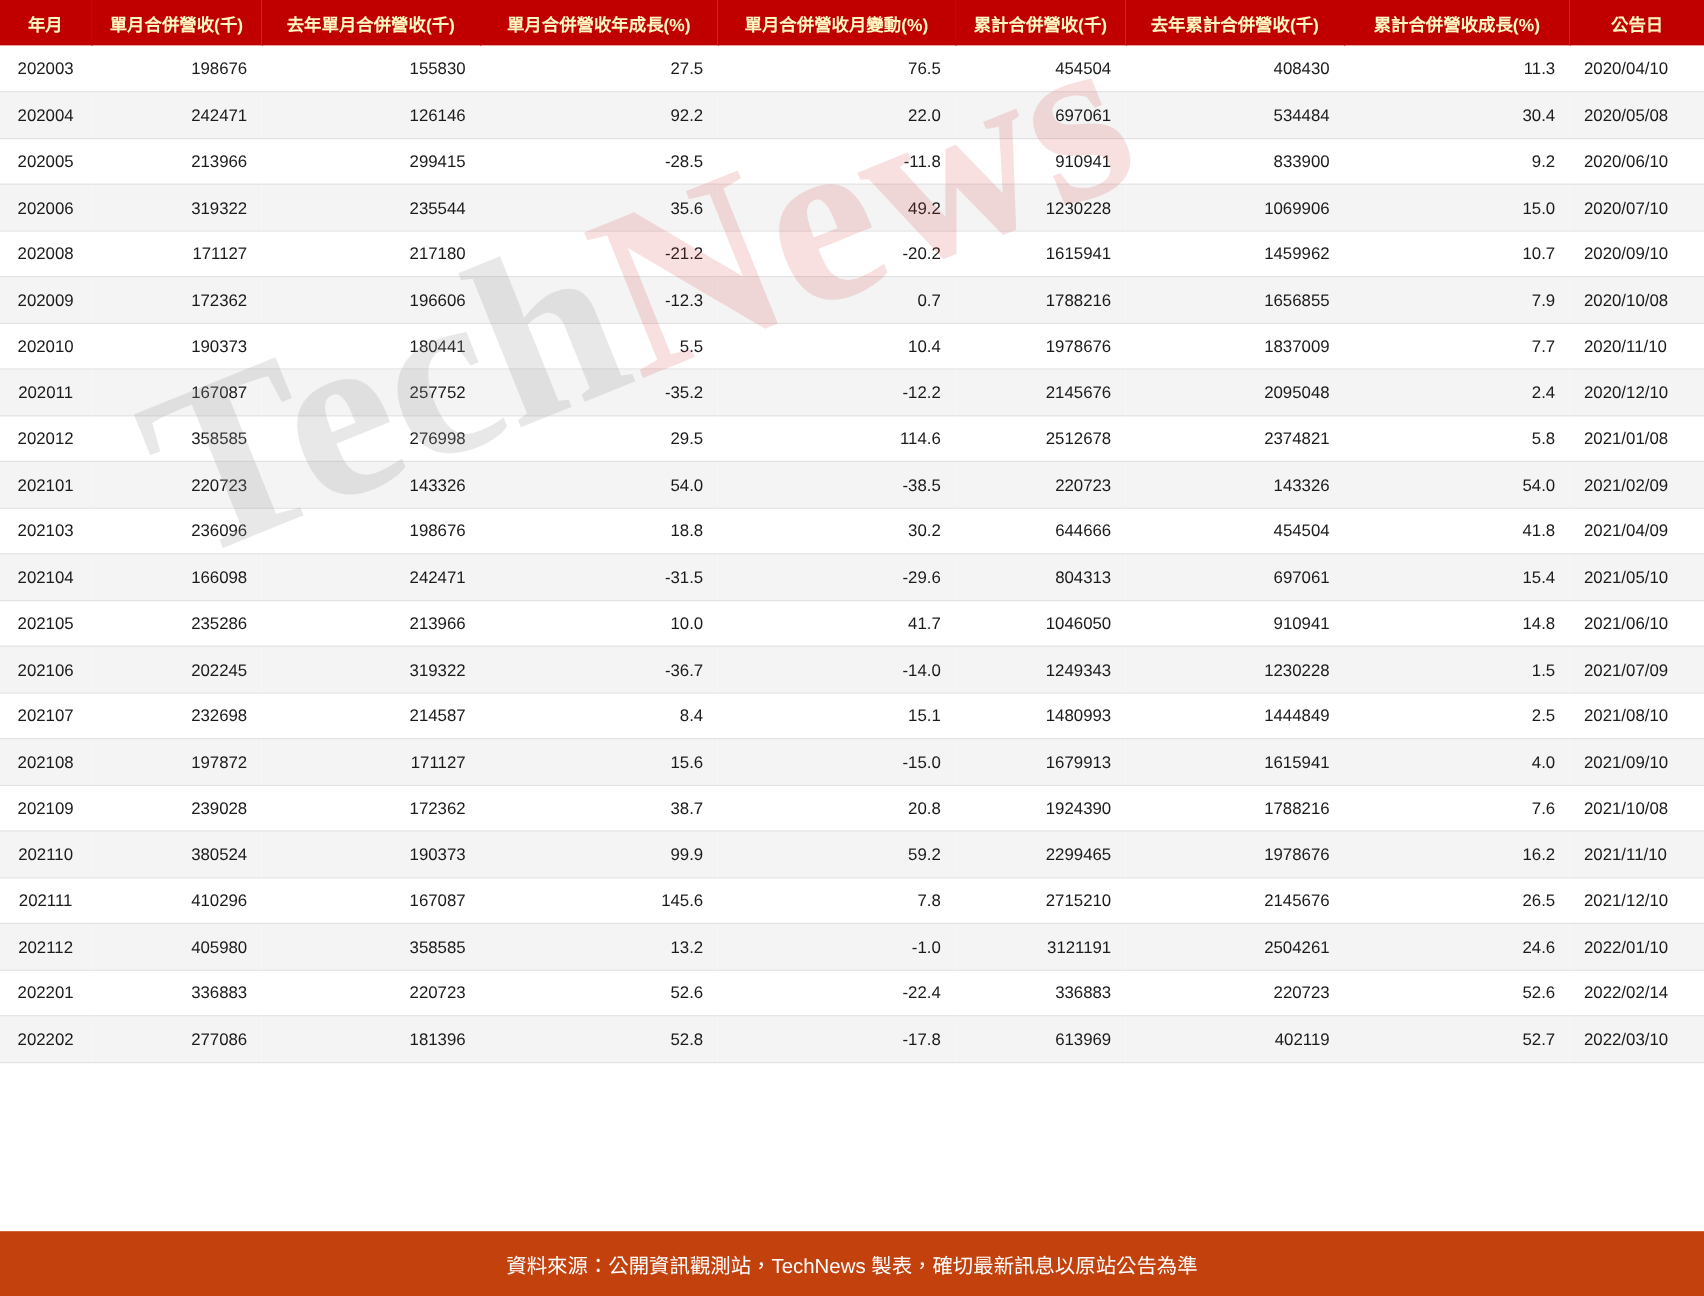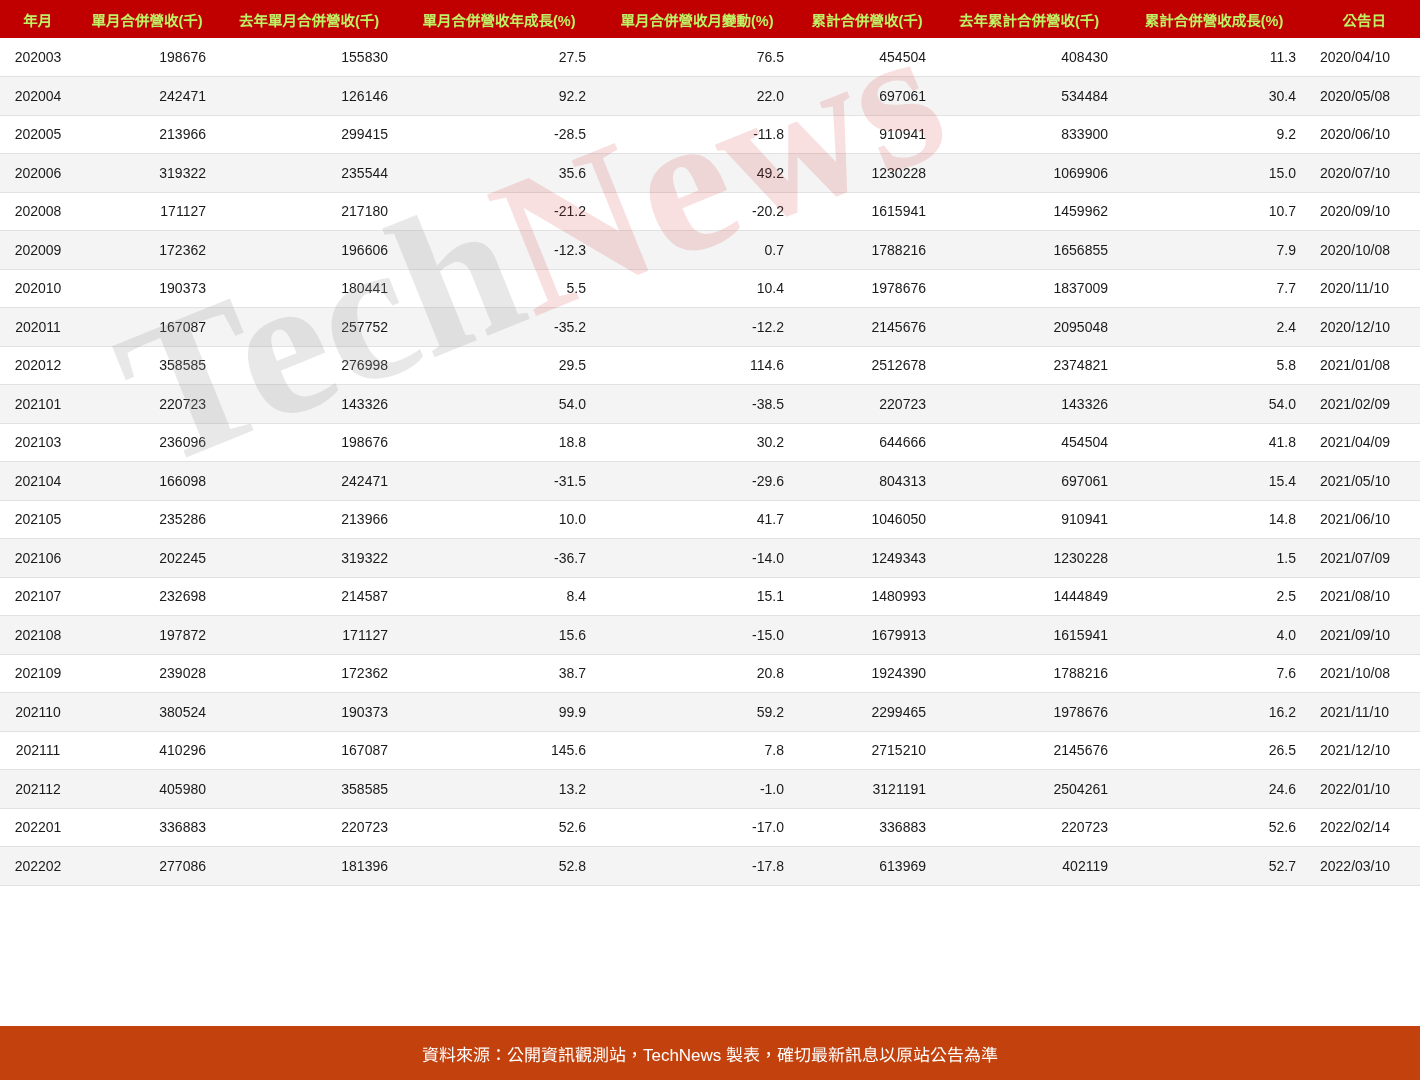--- a/index.html
+++ b/index.html
@@ -43,21 +43,21 @@
 
   table {
     width: 1420px;
     border-collapse: collapse;
     table-layout: fixed;
     position: relative;
     z-index: 1;
   }
   thead th {
     background: #c00000;
-    color: #bef264;
+    color: #fef9c3;
     font-size: 14.5px;
     font-weight: bold;
     height: 38px;
     padding: 4px 6px;
     text-align: center;
     border-right: 1px solid #c00000;
     white-space: nowrap;
     margin-top: 46px;
   }
   thead th:last-child { border-right: none; }
@@ -354,21 +354,21 @@
           <td class="c-num">3121191</td>
           <td class="c-num">2504261</td>
           <td class="c-num">24.6</td>
           <td class="c-date">2022/01/10</td>
         </tr>
         <tr>
           <td class="c-month">202201</td>
           <td class="c-num">336883</td>
           <td class="c-num">220723</td>
           <td class="c-num">52.6</td>
-          <td class="c-num">-17.0</td>
+          <td class="c-num">-22.4</td>
           <td class="c-num">336883</td>
           <td class="c-num">220723</td>
           <td class="c-num">52.6</td>
           <td class="c-date">2022/02/14</td>
         </tr>
         <tr>
           <td class="c-month">202202</td>
           <td class="c-num">277086</td>
           <td class="c-num">181396</td>
           <td class="c-num">52.8</td>

